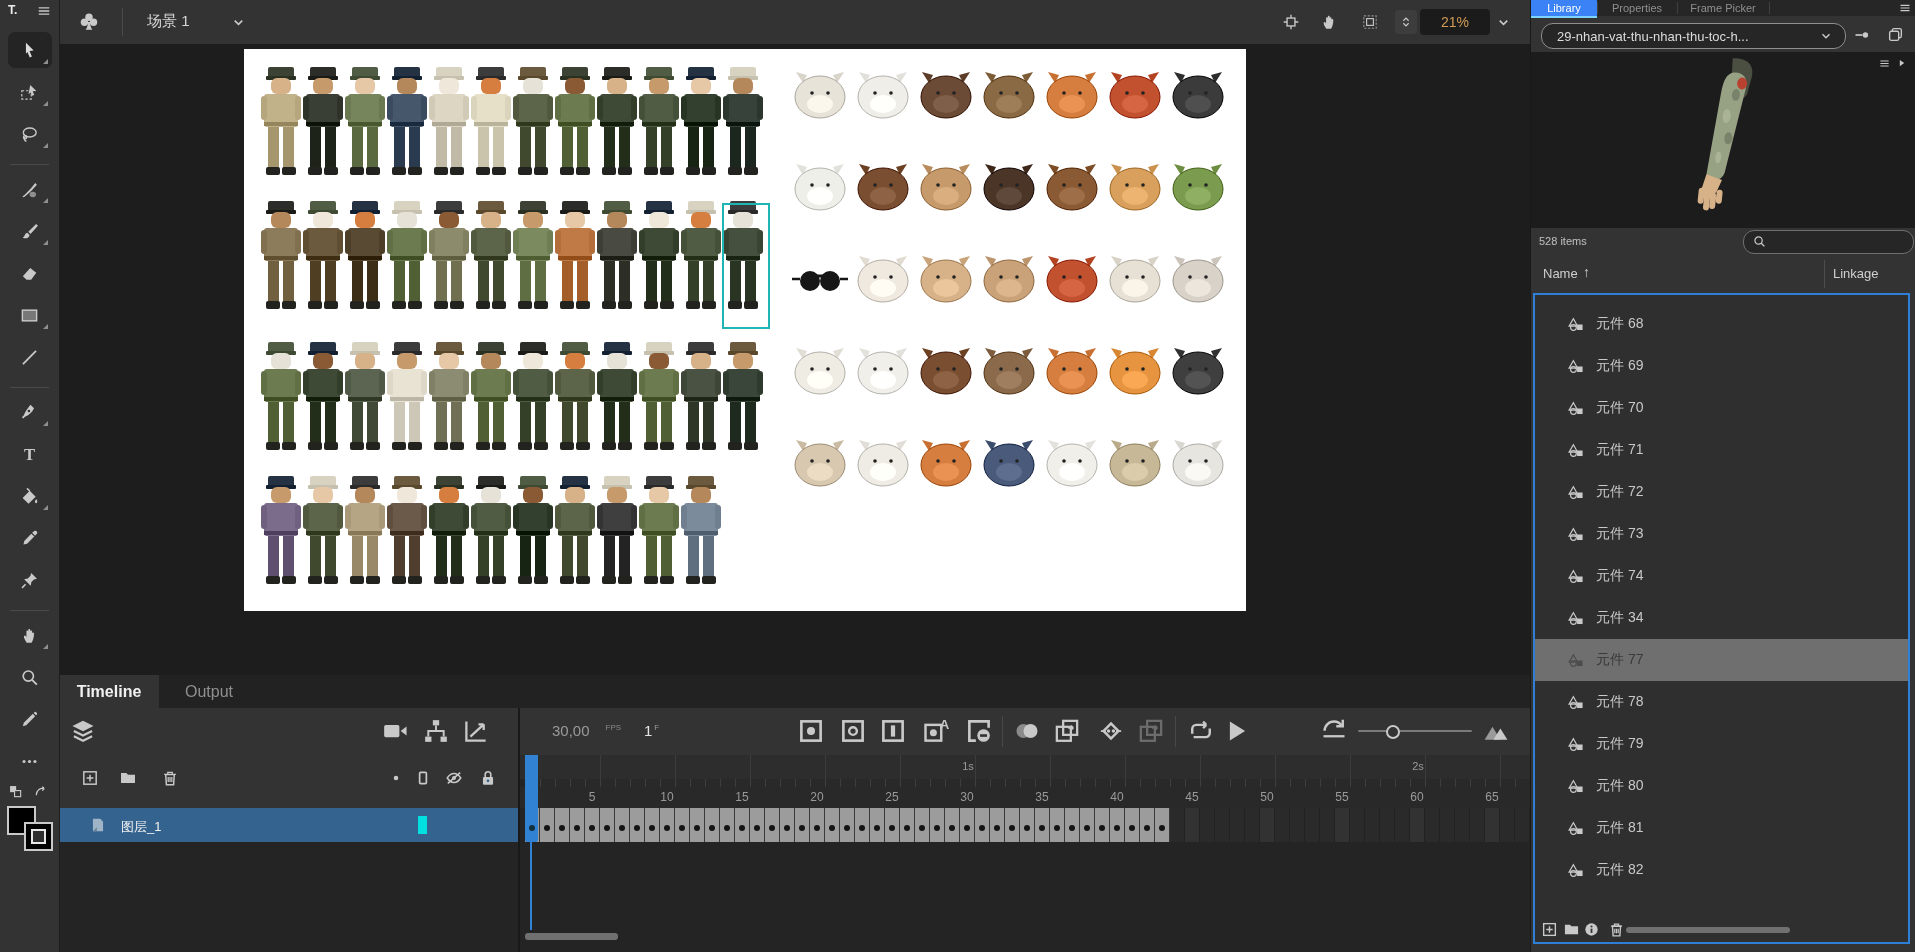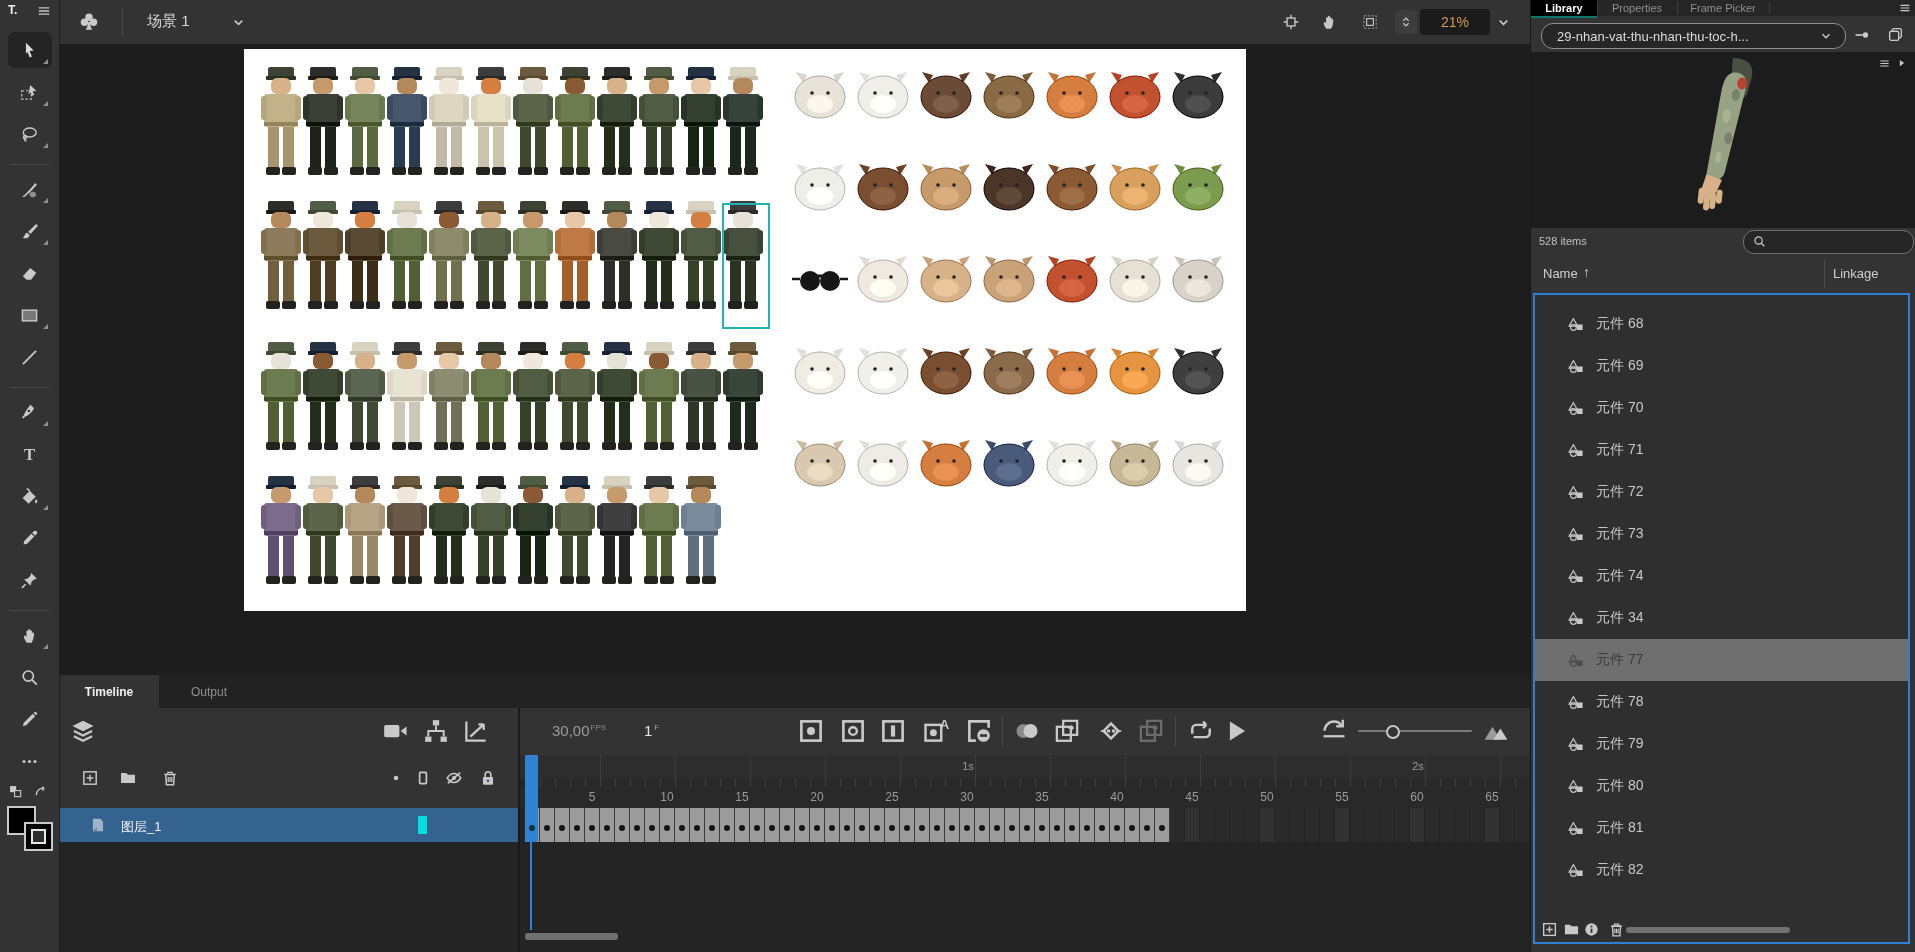--- a/index.html
+++ b/index.html
@@ -47,28 +47,28 @@
 
   
   #stage{left:59px;top:44px;width:1471px;height:631px;background:#1d1d1d;overflow:hidden}
   #canvas{position:absolute;left:185px;top:5px;width:1002px;height:562px;background:#fff}
   #selection-box{position:absolute;border:2px solid #1fb5b5}
 
   
   #timeline{left:59px;top:675px;width:1471px;height:277px;background:#242424}
   #tl-tabbar{position:absolute;left:0;top:0;width:1471px;height:33px;background:#222}
   .tl-tab{position:absolute;top:0;height:33px;display:flex;align-items:center;justify-content:center;
-        font-size:12px;color:#8f8f8f}
+        font-size:16px;color:#8f8f8f}
   .tl-tab.active{background:#333;color:#f0f0f0;font-weight:bold;border-bottom:2px solid #e8e8e8}
   #tl-toolbar{position:absolute;left:0;top:33px;width:1471px;height:47px;background:#333;border-bottom:1px solid #1c1c1c}
   .tbtn{position:absolute;top:9px;width:28px;height:28px;display:flex;align-items:center;justify-content:center;border-radius:4px}
   .tbtn.dim{opacity:.38}
   .tl-vdiv{position:absolute;top:8px;width:1px;height:31px;background:#484848}
   #fps-block{position:absolute;left:493px;top:14px;color:#9a9a9a;font-size:15px}
-  #fps-block sup{font-size:8px;color:#8a8a8a;margin-left:1px}
+  #fps-block sup{font-size:8px;color:#8a8a8a;margin-left:16px}
   #frame-block{position:absolute;left:585px;top:14px;color:#e4e4e4;font-size:15px}
   #frame-block sup{font-size:8px;color:#9a9a9a;margin-left:2px}
   #tz-track{position:absolute;left:1299px;top:22px;width:114px;height:2px;background:#7a7a7a;border-radius:1px}
   #tz-thumb{position:absolute;left:28px;top:-5px;width:10px;height:10px;border:2px solid #c9c9c9;border-radius:50%;background:#333}
   #tl-divider{position:absolute;left:459px;top:33px;width:2px;height:244px;background:#191919}
 
   #layers-pane{position:absolute;left:0;top:80px;width:459px;height:197px}
   #layers-header{position:absolute;left:0;top:0;width:459px;height:53px;background:#333}
   .lh-icon{position:absolute;top:14px;width:18px;height:18px}
   #layer-row{position:absolute;left:0;top:53px;width:459px;height:34px;background:#35638f;display:flex;align-items:center}
@@ -92,21 +92,21 @@
   .fcell.empty.fifth{background:#323232}
   #playhead-bar{position:absolute;left:5px;top:0;width:13px;height:87px;background:#3282d3;border-radius:0 0 2px 2px}
   #playhead-dot{position:absolute;left:9px;top:70px;width:6px;height:6px;border-radius:50%;background:#10303f}
   #playhead-line{position:absolute;left:10px;top:87px;width:2px;height:88px;background:#3282d3}
   #frames-scrollbar{position:absolute;left:5px;top:178px;width:93px;height:7px;border-radius:3px;background:#707070}
 
   
   #library{left:1530px;top:0;width:385px;height:952px;background:#333;border-left:1px solid #191919}
   #lib-tabbar{position:absolute;left:0;top:0;width:385px;height:16px;background:#262626}
   .lib-tab{position:absolute;top:0;height:16px;font-size:11px;color:#8f8f8f;display:flex;align-items:center;justify-content:center}
-  .lib-tab.active{background:#000000;color:#fff;font-weight:bold;border-bottom:2px solid #0f766e}
+  .lib-tab.active{background:#3b82f6;color:#fff;font-weight:normal;border-bottom:2px solid #7dd3fc}
   .lib-tab-sep{position:absolute;top:2px;width:1px;height:12px;background:#3f3f3f}
   #lib-menu-icon{position:absolute;left:368px;top:2px;width:12px;height:12px}
   #lib-dropdown{position:absolute;left:10px;top:23px;width:303px;height:24px;background:#262626;
         border:1px solid #8f8f8f;border-radius:12px;display:flex;align-items:center}
   #lib-doc-name{margin-left:15px;font-size:13px;color:#dcdcdc;white-space:nowrap;overflow:hidden;width:250px}
   #lib-dd-chevron{position:absolute;right:12px;top:5px;width:14px;height:14px}
   #lib-pin-icon{position:absolute;left:322px;top:27px;width:18px;height:16px}
   #lib-copy-icon{position:absolute;left:356px;top:26px;width:17px;height:17px}
   #lib-preview{position:absolute;left:0;top:52px;width:385px;height:176px;background:#1c1c1c;overflow:hidden}
   #preview-menu-icon{position:absolute;left:348px;top:6px;width:11px;height:11px}

